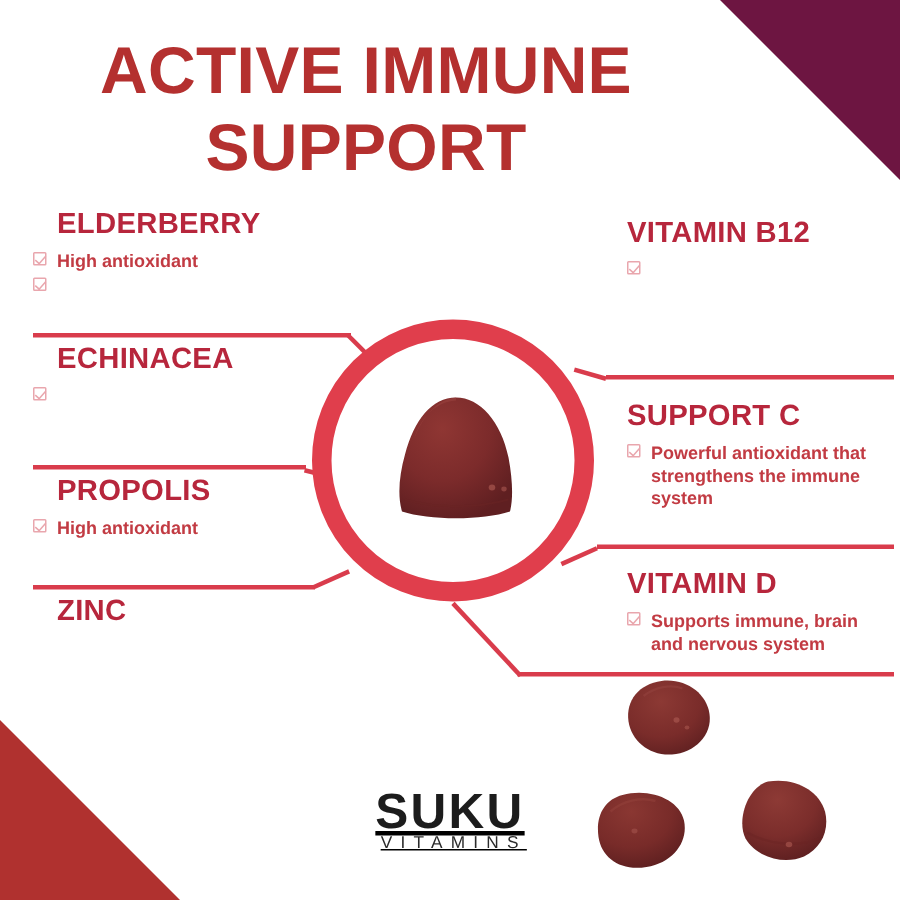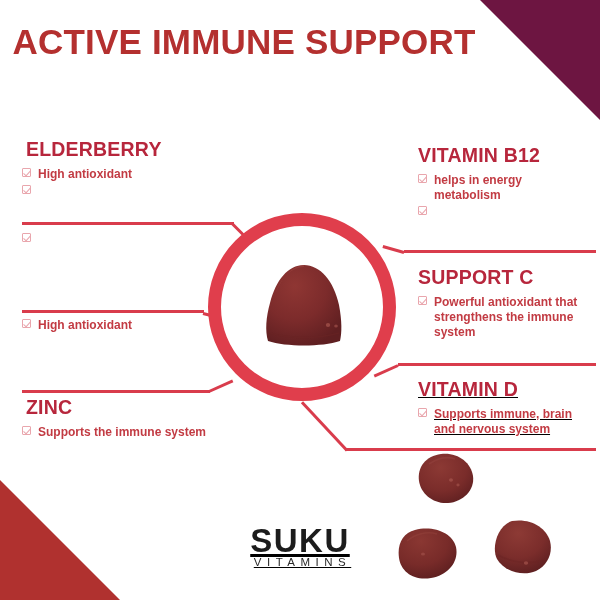--- a/index.html
+++ b/index.html
@@ -38,21 +38,21 @@
   }
 
   
   .title {
     position: absolute;
     top: 22px;
     left: 0;
     width: 488px;
     text-align: center;
     color: #b4302f;
-    font-size: 35px;
+    font-size: 44px;
     font-weight: bold;
     line-height: 1.17;
     letter-spacing: 0.2px;
   }
 
   
   .col {
     position: absolute;
     top: 140px;
   }
@@ -63,21 +63,21 @@
 
   .heading {
     color: #b7263c;
     font-weight: bold;
     font-size: 19.5px;
     letter-spacing: 0.2px;
     line-height: 1;
     margin: 0 0 7px 0;
     white-space: nowrap;
   }
-  .col-left .heading { margin-left: 4px; }
+  .col-left .heading { margin-left: 16px; }
 
   .bullets { margin: 0; padding: 0; list-style: none; }
   .bullet {
     position: relative;
     padding-left: 16px;
     color: #c23b43;
     font-size: 12px;
     font-weight: bold;
     line-height: 1.28;
     margin-bottom: 2px;
@@ -190,73 +190,65 @@
           <span class="checkbox-icon"></span>
           <span>High antioxidant</span>
         </li>
         <li class="bullet">
           <span class="checkbox-icon"></span>
         </li>
       </ul>
     </div>
 
     <div class="block" style="top:90px; left:0;">
+      <div class="heading">ECHINACEA</div>
       <ul class="bullets">
         <li class="bullet" style="width:125px;">
           <span class="checkbox-icon"></span>
         </li>
       </ul>
     </div>
 
     <div class="block" style="top:178px; left:0;">
+      <div class="heading">PROPOLIS</div>
       <ul class="bullets">
         <li class="bullet">
           <span class="checkbox-icon"></span>
           <span>High antioxidant</span>
         </li>
       </ul>
     </div>
 
     <div class="block" style="top:258px; left:0;">
       <div class="heading">ZINC</div>
-      <ul class="bullets">
-        <li class="bullet">
-          <span class="checkbox-icon"></span>
-          <span>Supports the immune system</span>
-        </li>
-      </ul>
     </div>
   </div>
 
   <div class="col col-right">
 
     <div class="block" style="top:6px; left:0;">
       <div class="heading">VITAMIN B12</div>
       <ul class="bullets">
-        <li class="bullet" style="width:115px;">
-          <span class="checkbox-icon"></span>
-          <span>helps in energy metabolism</span>
-        </li>
         <li class="bullet" style="width:120px;">
           <span class="checkbox-icon"></span>
         </li>
       </ul>
     </div>
 
     <div class="block" style="top:128px; left:0;">
       <div class="heading">SUPPORT C</div>
       <ul class="bullets">
         <li class="bullet" style="width:148px;">
           <span class="checkbox-icon"></span>
           <span>Powerful antioxidant that strengthens the immune system</span>
         </li>
       </ul>
     </div>
 
-    <div class="block" style="top:240px; left:0;text-decoration:underline;">
+    <div class="block" style="top:240px; left:0;">
       <div class="heading">VITAMIN D</div>
       <ul class="bullets">
         <li class="bullet" style="width:155px;">
           <span class="checkbox-icon"></span>
           <span>Supports immune, brain and nervous system</span>
         </li>
       </ul>
     </div>
   </div>
 

